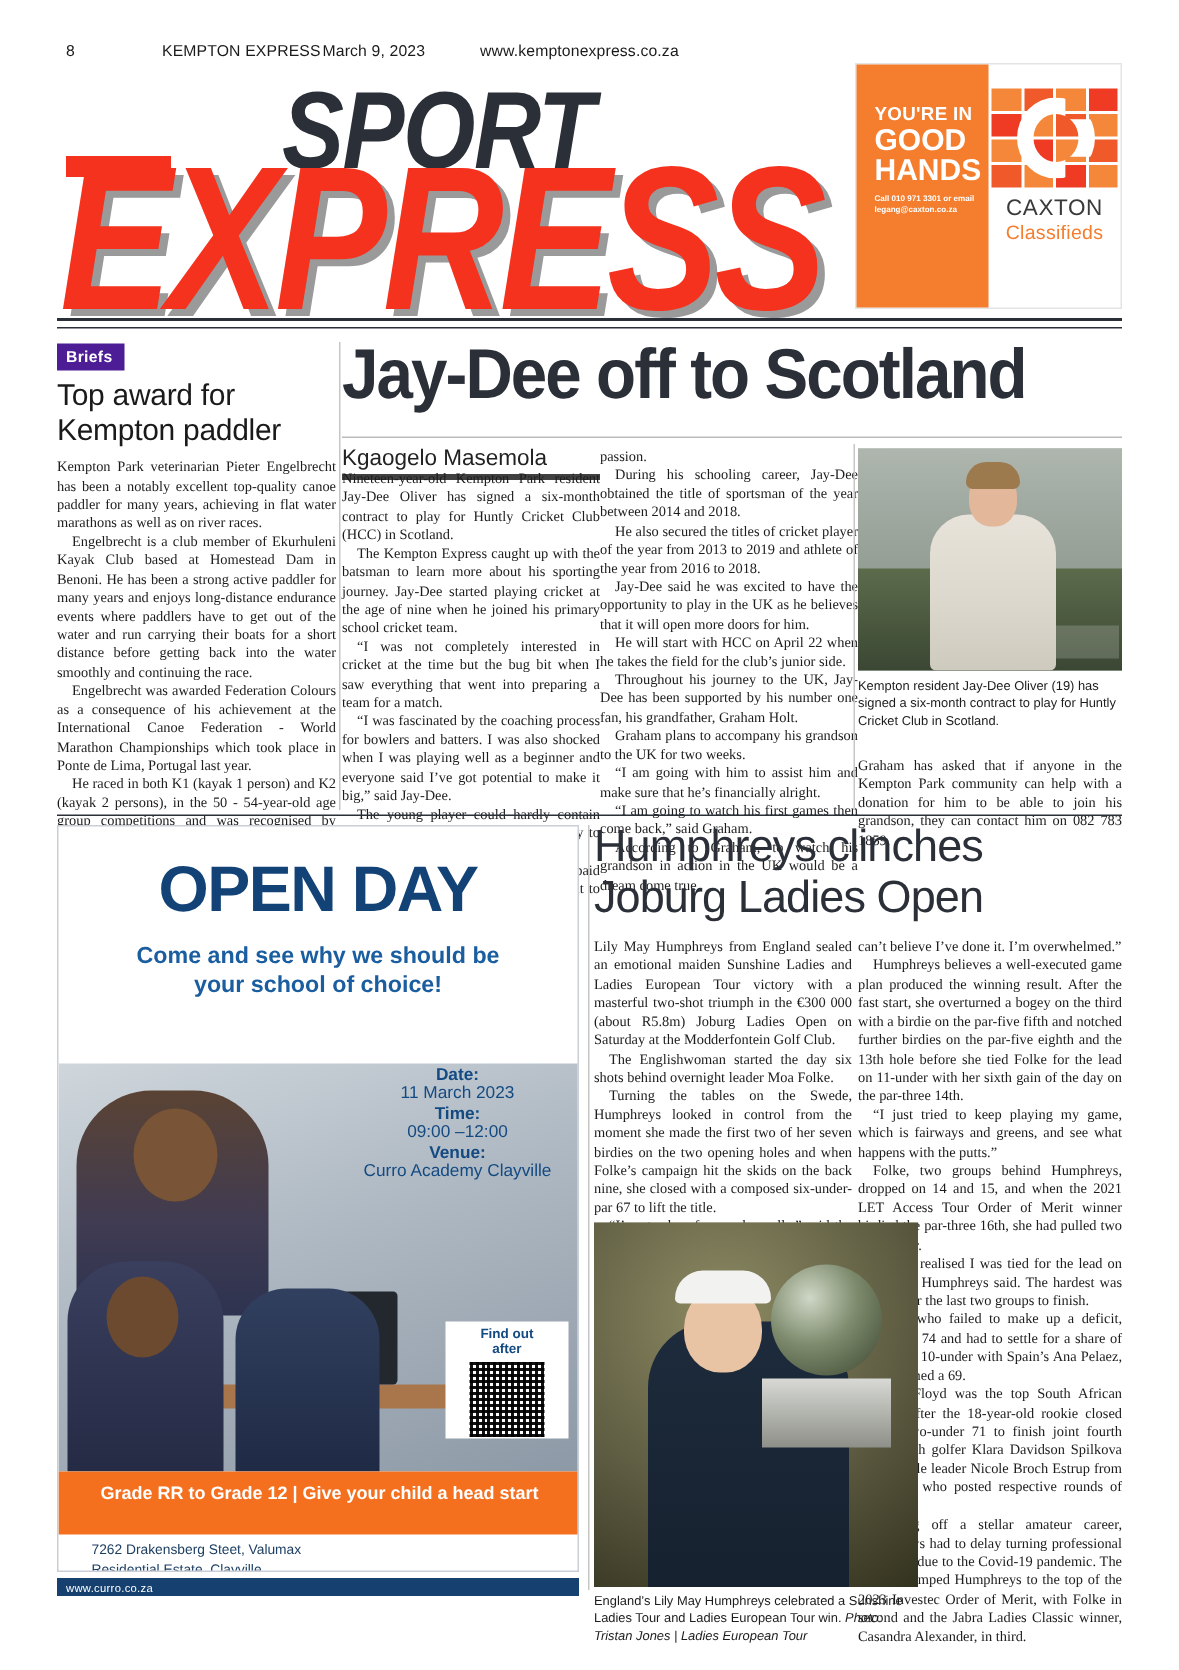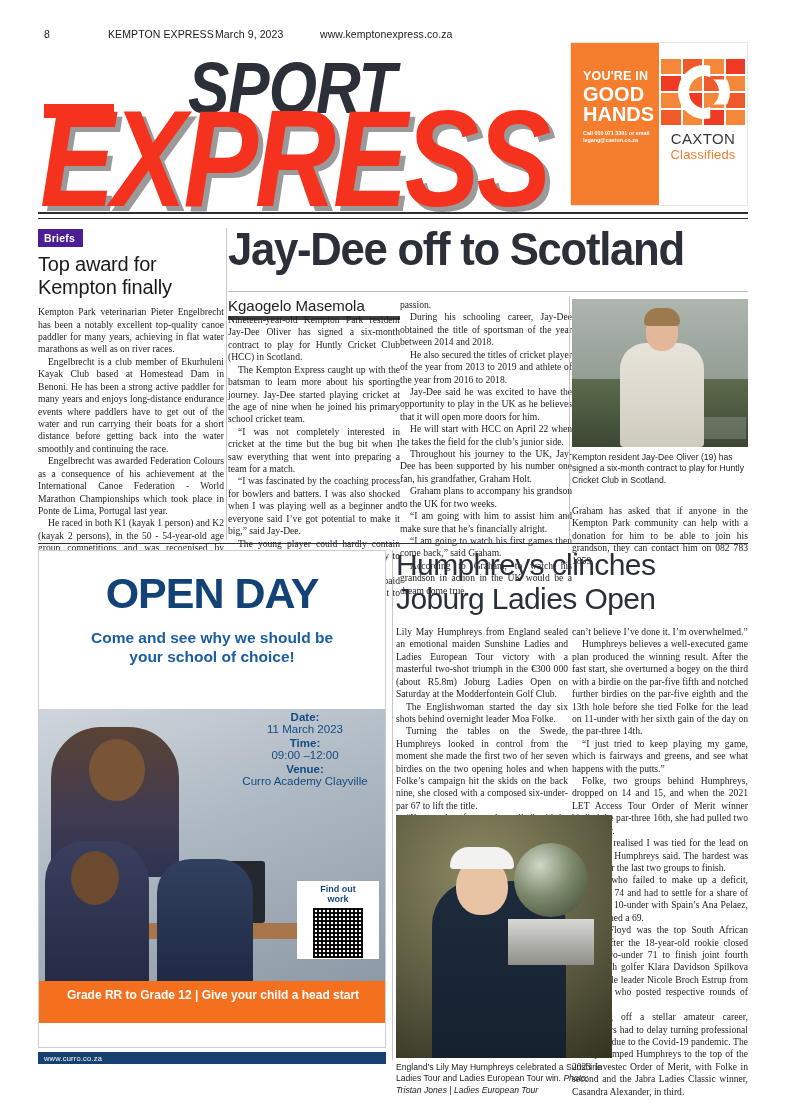--- a/index.html
+++ b/index.html
@@ -344,21 +344,21 @@
       <div class="cx-name">CAXTON</div>
       <div class="cx-sub">Classifieds</div>
     </div>
   </div>
 
   <div class="hline" style="left:38px; top:212px; width:710px; height:2px;"></div>
   <div class="hline" style="left:38px; top:218px; width:710px;"></div>
 
   <div class="briefs">
     <div class="briefs-badge">Briefs</div>
-    <div class="briefs-head">Top award for Kempton finally</div>
+    <div class="briefs-head">Top award for Kempton paddler</div>
     <div class="body-text" style="margin-top:8px;">
       <p class="noind">Kempton Park veterinarian Pieter Engelbrecht has been a notably excellent top-quality canoe paddler for many years, achieving in flat water marathons as well as on river races.</p>
       <p>Engelbrecht is a club member of Ekurhuleni Kayak Club based at Homestead Dam in Benoni. He has been a strong active paddler for many years and enjoys long-distance endurance events where paddlers have to get out of the water and run carrying their boats for a short distance before getting back into the water smoothly and continuing the race.</p>
       <p>Engelbrecht was awarded Federation Colours as a consequence of his achievement at the International Canoe Federation - World Marathon Championships which took place in Ponte de Lima, Portugal last year.</p>
       <p>He raced in both K1 (kayak 1 person) and K2 (kayak 2 persons), in the 50 - 54-year-old age group competitions and was recognised by Gauteng Canoe Union to whom the local clubs are affiliated. Several young paddlers learning canoe polo at the dam were also awarded their provincial Gauteng colours at the ceremony held recently.</p>
     </div>
   </div>
 
   <div class="main-head">Jay-Dee off to Scotland</div>
   <div class="byline">Kgaogelo Masemola</div>
@@ -423,29 +423,34 @@
       <div class="cu-dv">11 March 2023</div>
       <div class="cu-dl">Time:</div>
       <div class="cu-dv">09:00 –12:00</div>
       <div class="cu-dl">Venue:</div>
       <div class="cu-dv">Curro Academy Clayville</div>
     </div>
 
 
     <div class="cu-qr">
       <div class="cu-qr-t">Find out</div>
-      <div class="cu-qr-t">work</div>
+      <div class="cu-qr-t">after</div>
       <div class="cu-qr-box"></div>
     </div>
 
     <div class="cu-band">
       <div class="cu-band-2">Grade RR to Grade 12 | Give your child a head start</div>
     </div>
 
     <div class="cu-foot">
+      <div class="cu-addr">
+        <div>7262 Drakensberg Steet, Valumax</div>
+        <div>Residential Estate, Clayville</div>
+
+      </div>
       <div class="cu-logo">
         <div class="cu-logo-1">CURRO</div>
 
       </div>
     </div>
   </div>
   <div class="cu-urlbar">www.curro.co.za</div>
 
   <div class="h-head">
     <div>Humphreys clinches</div>

